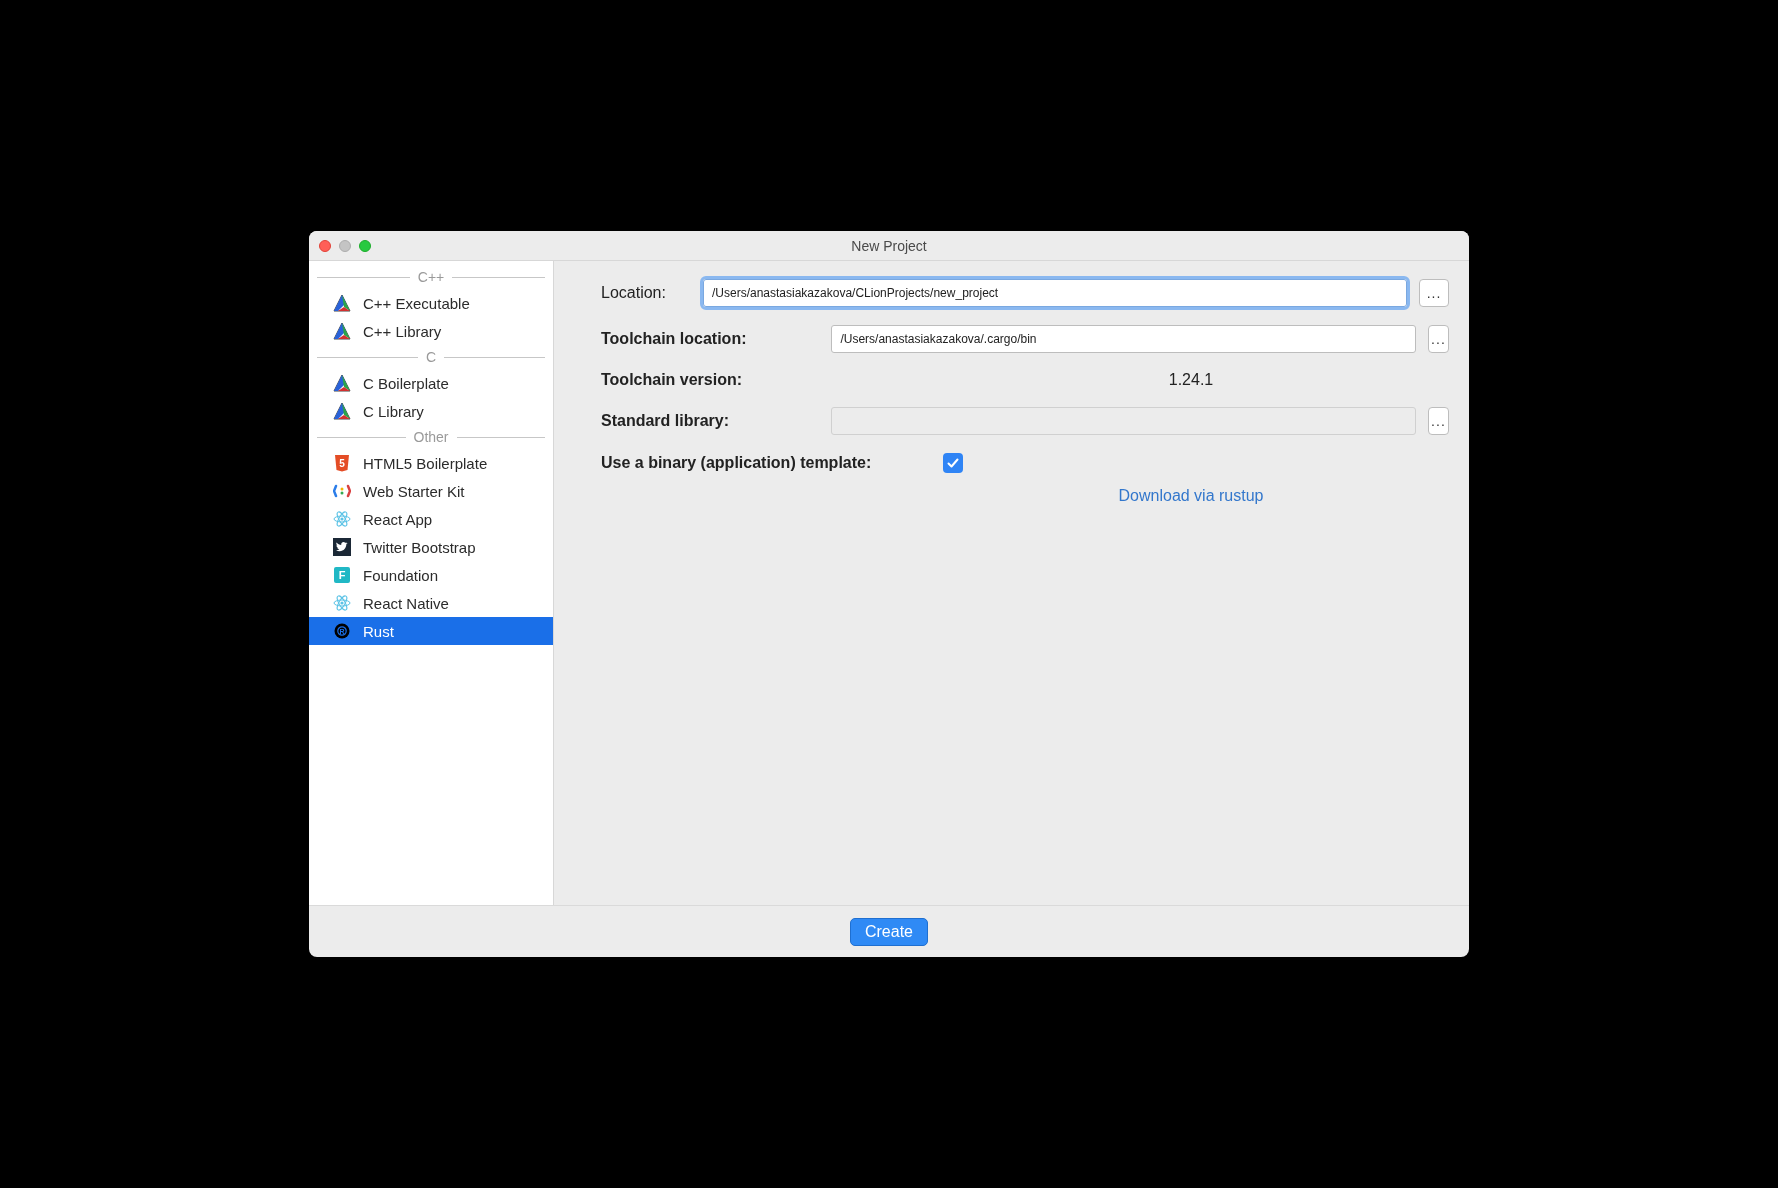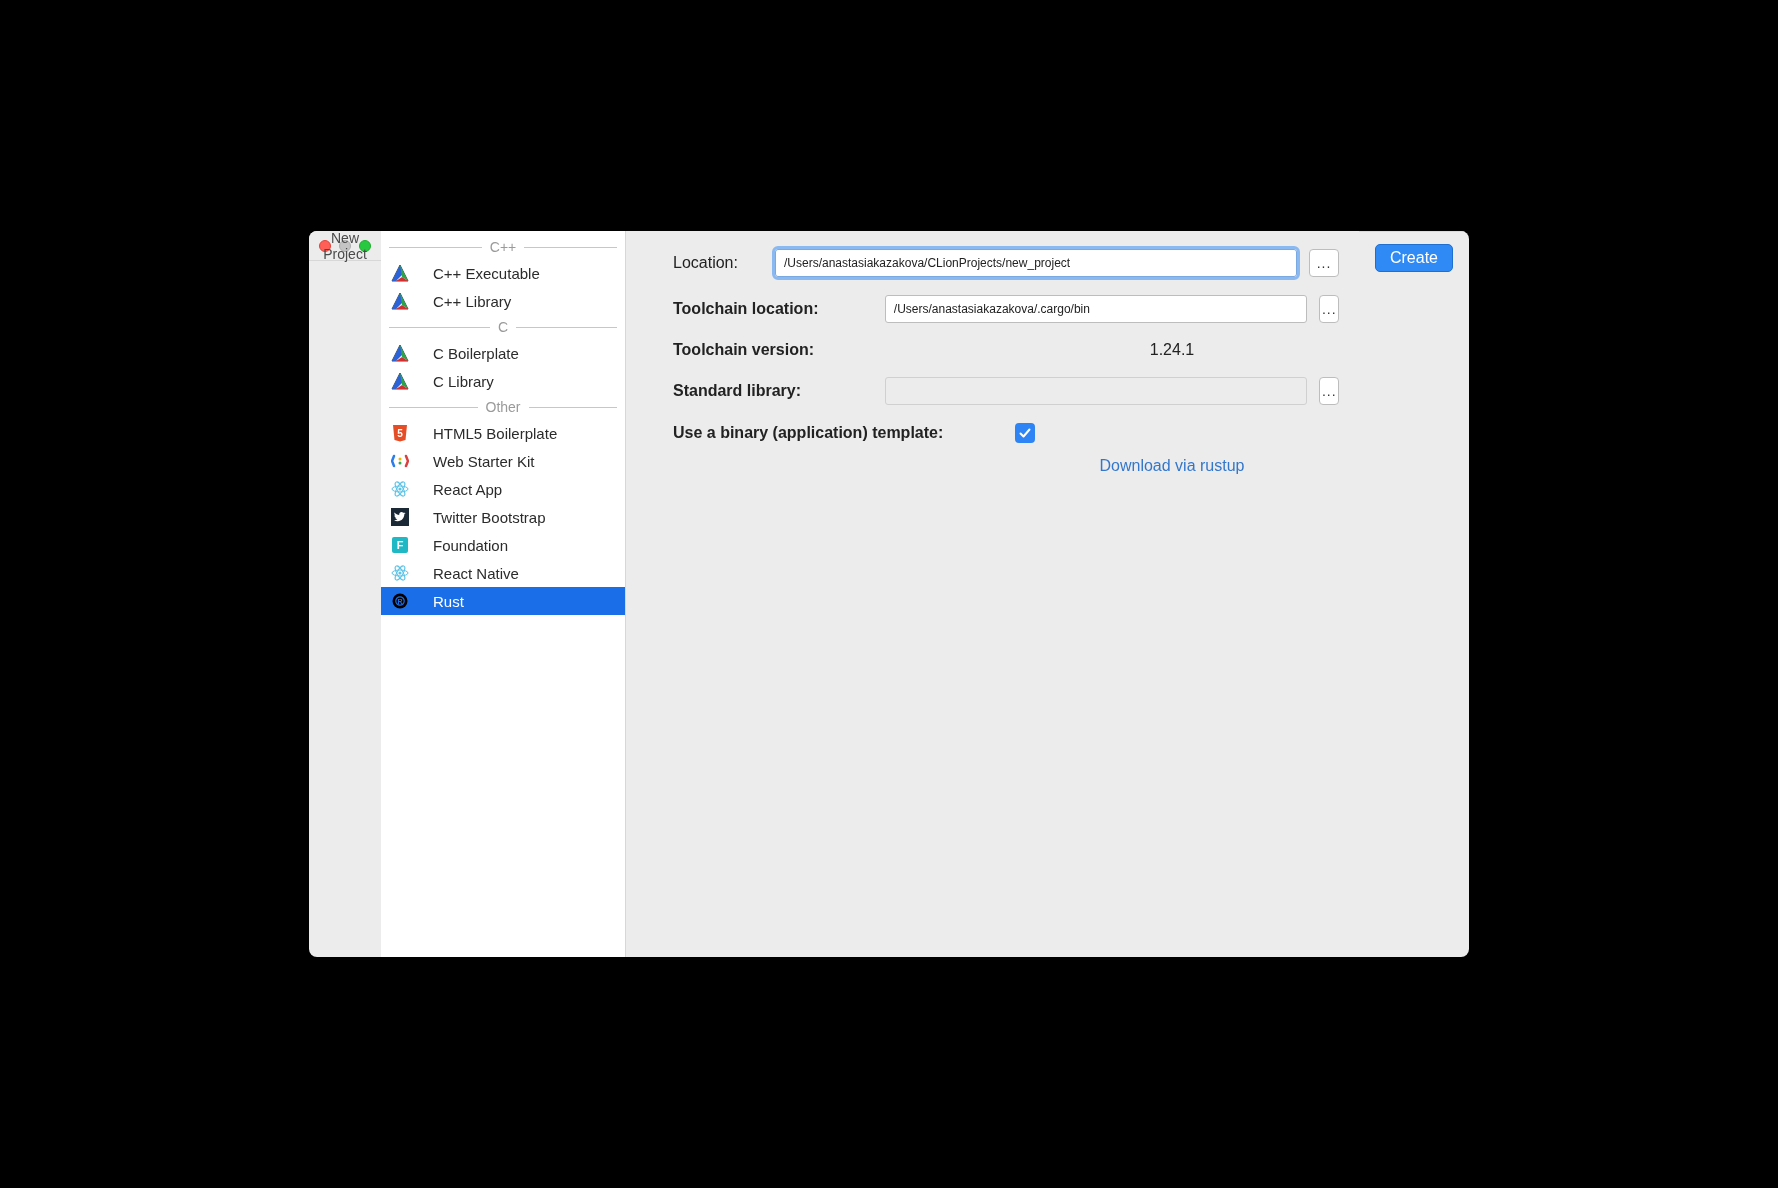--- a/index.html
+++ b/index.html
@@ -1,40 +1,40 @@
 <!DOCTYPE html>
 <html><head>
   <meta charset="utf-8">
   <style>
     * { margin:0; padding:0; box-sizing:border-box; font-family: -apple-system, "Helvetica Neue", Arial, sans-serif; }
     body { background:#000; width:1778px; height:1188px; display:flex; align-items:center; justify-content:center; }
     .window {
       width:1160px; height:726px; background:#ececec;
       border-radius:8px; box-shadow:0 20px 60px rgba(0,0,0,.45);
-      display:flex; flex-direction:row; overflow:hidden;
+      display:flex; flex-direction:column; overflow:hidden;
     }
     .titlebar {
       height:30px; background:#ececec; border-bottom:1px solid #d7d7d7;
       display:flex; align-items:center; padding:0 10px; position:relative;
     }
     .traffic { display:flex; gap:8px; }
     .tl { width:12px; height:12px; border-radius:50%; }
     .tl.red{background:#ff5f57;border:1px solid #e24238;}
     .tl.yellow{background:#c4c4c4;border:1px solid #adadad;}
     .tl.green{background:#28c940;border:1px solid #1dad2b;}
     .titlebar .title { position:absolute; left:0; right:0; text-align:center; font-size:14px; color:#4a4a4a; }
     .body { flex:1; display:flex; min-height:0; }
     .sidebar {
       width:245px; background:#fff; border-right:1px solid #d7d7d7;
       display:flex; flex-direction:column; padding-top:4px;
     }
     .group-sep { display:flex; align-items:center; gap:8px; padding:4px 8px; }
     .group-sep .line { flex:1; height:1px; background:#c7c7c7; }
     .group-sep span { color:#9a9a9a; font-size:14px; }
-    .item { display:flex; align-items:center; gap:24px; padding:5px 10px 5px 10px; font-size:15px; color:#2b2b2b; cursor:default; }
+    .item { display:flex; align-items:center; gap:12px; padding:5px 10px 5px 24px; font-size:15px; color:#2b2b2b; cursor:default; }
     .item.selected { background:#1a6fe8; color:#ffffff; }
     .item.selected .ico svg path, .item.selected .ico svg polygon, .item.selected .ico svg circle { }
     .ico { width:18px; height:18px; display:flex; align-items:center; justify-content:center; }
     .content { flex:1; background:#ececec; padding:18px 20px 14px 20px; display:flex; flex-direction:column;margin-left:27px; }
     .row { display:flex; align-items:center; gap:12px; margin-bottom:18px; font-size:16px; color:#222; }
     .row .lbl { }
     .row.two .lbl { width:320px;font-weight:bold; }
     .row .val { flex:1;text-align:center; }
     input.text {
       width:100%; height:28px; background:#fff; border:1px solid #bdbdbd; border-radius:3px;

